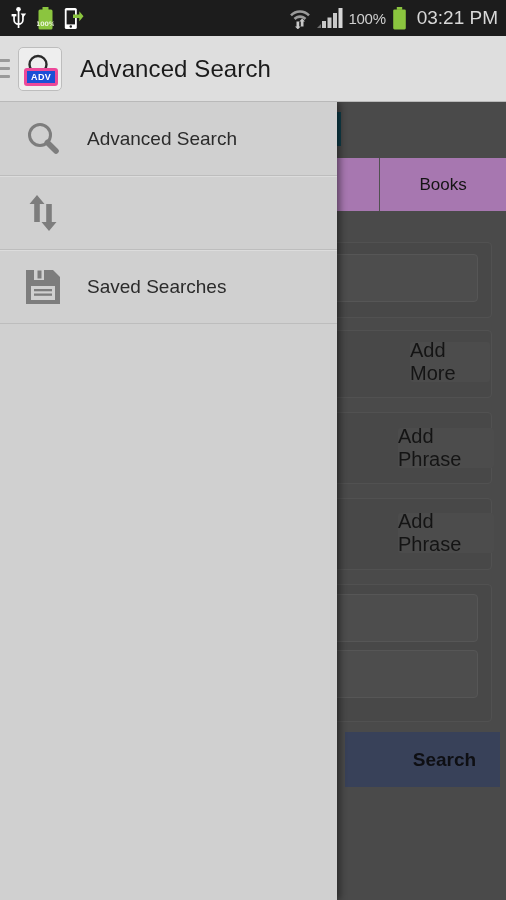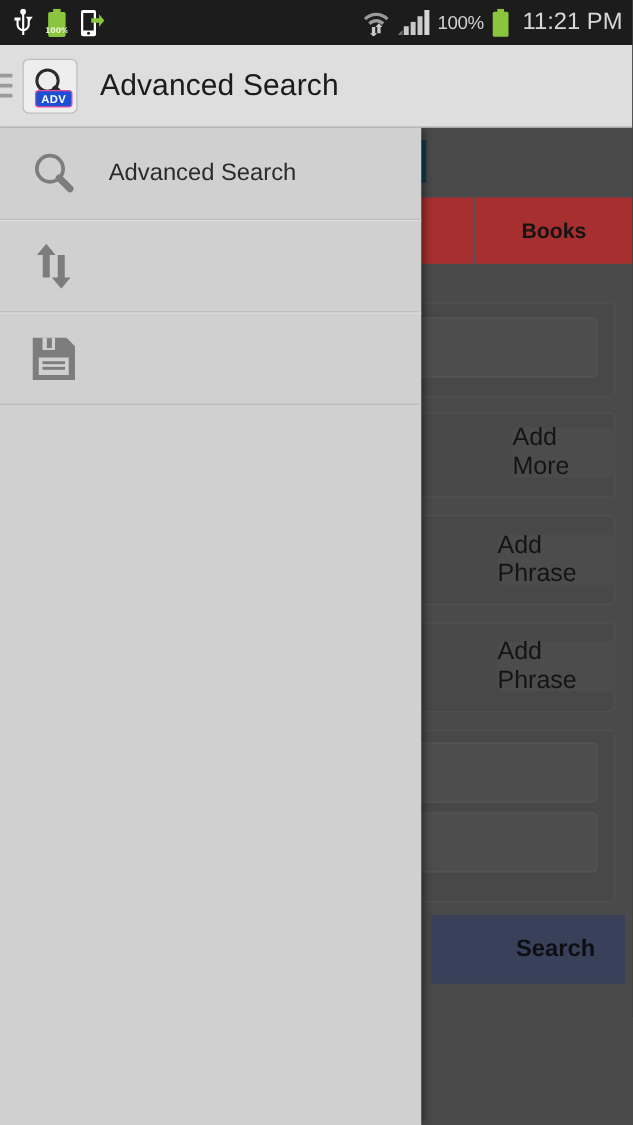--- a/index.html
+++ b/index.html
@@ -61,21 +61,21 @@
   }
   .ab-appicon .adv {
     position: absolute; right: 3px; bottom: 4px;
     background: #1a4fd6;
     color: #fff;
     font-size: 9px; font-weight: bold;
     letter-spacing: 0.3px;
     padding: 1px 4px 1px 4px;
     border-radius: 3px;
     line-height: 10px;
-    border: 1px solid #ec4899;
+    border: 3px solid #ec4899;
   }
   .ab-title {
     margin-left: 18px;
     font-size: 24px;
     color: #1b1b1b;
     font-weight: normal;
     letter-spacing: 0.1px;
   }
 
   
@@ -100,24 +100,24 @@
   .bg-switch .knob {
     width: 62px; height: 34px; background: #16596b;
     display: flex; align-items: center; justify-content: center;
     font-size: 17px; color: #a8b4b7;
   }
   .bg-tabs {
     position: absolute; top: 56px; left: 0; right: 0; height: 53px;
     display: flex;
   }
   .bg-tab {
-    flex: 1; background: #ef4444;
+    flex: 1; background: #f0abfc;
     border-right: 1px solid #747474;
     display: flex; align-items: center; justify-content: center;
-    font-size: 17px; font-weight: bold; color: #1d1d1d;
+    font-size: 17px; font-weight: normal; color: #1d1d1d;
   }
   .bg-tab:last-child { border-right: none; }
   .bg-panel {
     position: absolute; left: 8px; right: 14px;
     background: #686868;
     border: 1px solid #757575;
     border-radius: 4px;
   }
   .bg-field {
     position: absolute;
@@ -231,21 +231,21 @@
         <rect x="21.5" y="1" width="4" height="20" fill="#d6d6d6"></rect>
       </svg>
 
       <span class="sb-battpct">100%</span>
 
       <svg class="sb-icon" width="15" height="23" viewBox="0 0 15 23">
         <rect x="4.8" y="0" width="5.4" height="2.8" fill="#8bc53f"></rect>
         <rect x="1.2" y="2.4" width="12.6" height="20" rx="1.3" fill="#8bc53f"></rect>
       </svg>
 
-      <span class="sb-clock">11:21 PM</span>
+      <span class="sb-clock">03:21 PM</span>
     </div>
   </div>
 
   <div class="bgcontent">
 
     <div class="bg-toggle-row">
       <span class="bg-toggle-label">ons</span>
       <div class="bg-switch">
         <div class="knob">On</div>
       </div>
@@ -331,18 +331,19 @@
       <div class="di-icon">
         <svg width="34" height="34" viewBox="0 0 34 34">
           <path d="M0 0 h27 l7 7 v27 h-34 z" fill="#7d7d7d"></path>
           <rect x="8" y="0" width="10" height="10" fill="#d0d0d0"></rect>
           <rect x="11.5" y="0.5" width="4" height="8" fill="#7d7d7d"></rect>
           <rect x="5" y="16" width="24" height="14" fill="#d0d0d0"></rect>
           <rect x="8" y="19" width="18" height="2.3" fill="#7d7d7d"></rect>
           <rect x="8" y="23.5" width="18" height="2.3" fill="#7d7d7d"></rect>
         </svg>
       </div>
+      <div class="di-label">Saved Searches</div>
     </div>
 
     <div class="drawer-rest"></div>
   </div>
 
 </div>
 
 </body></html>

